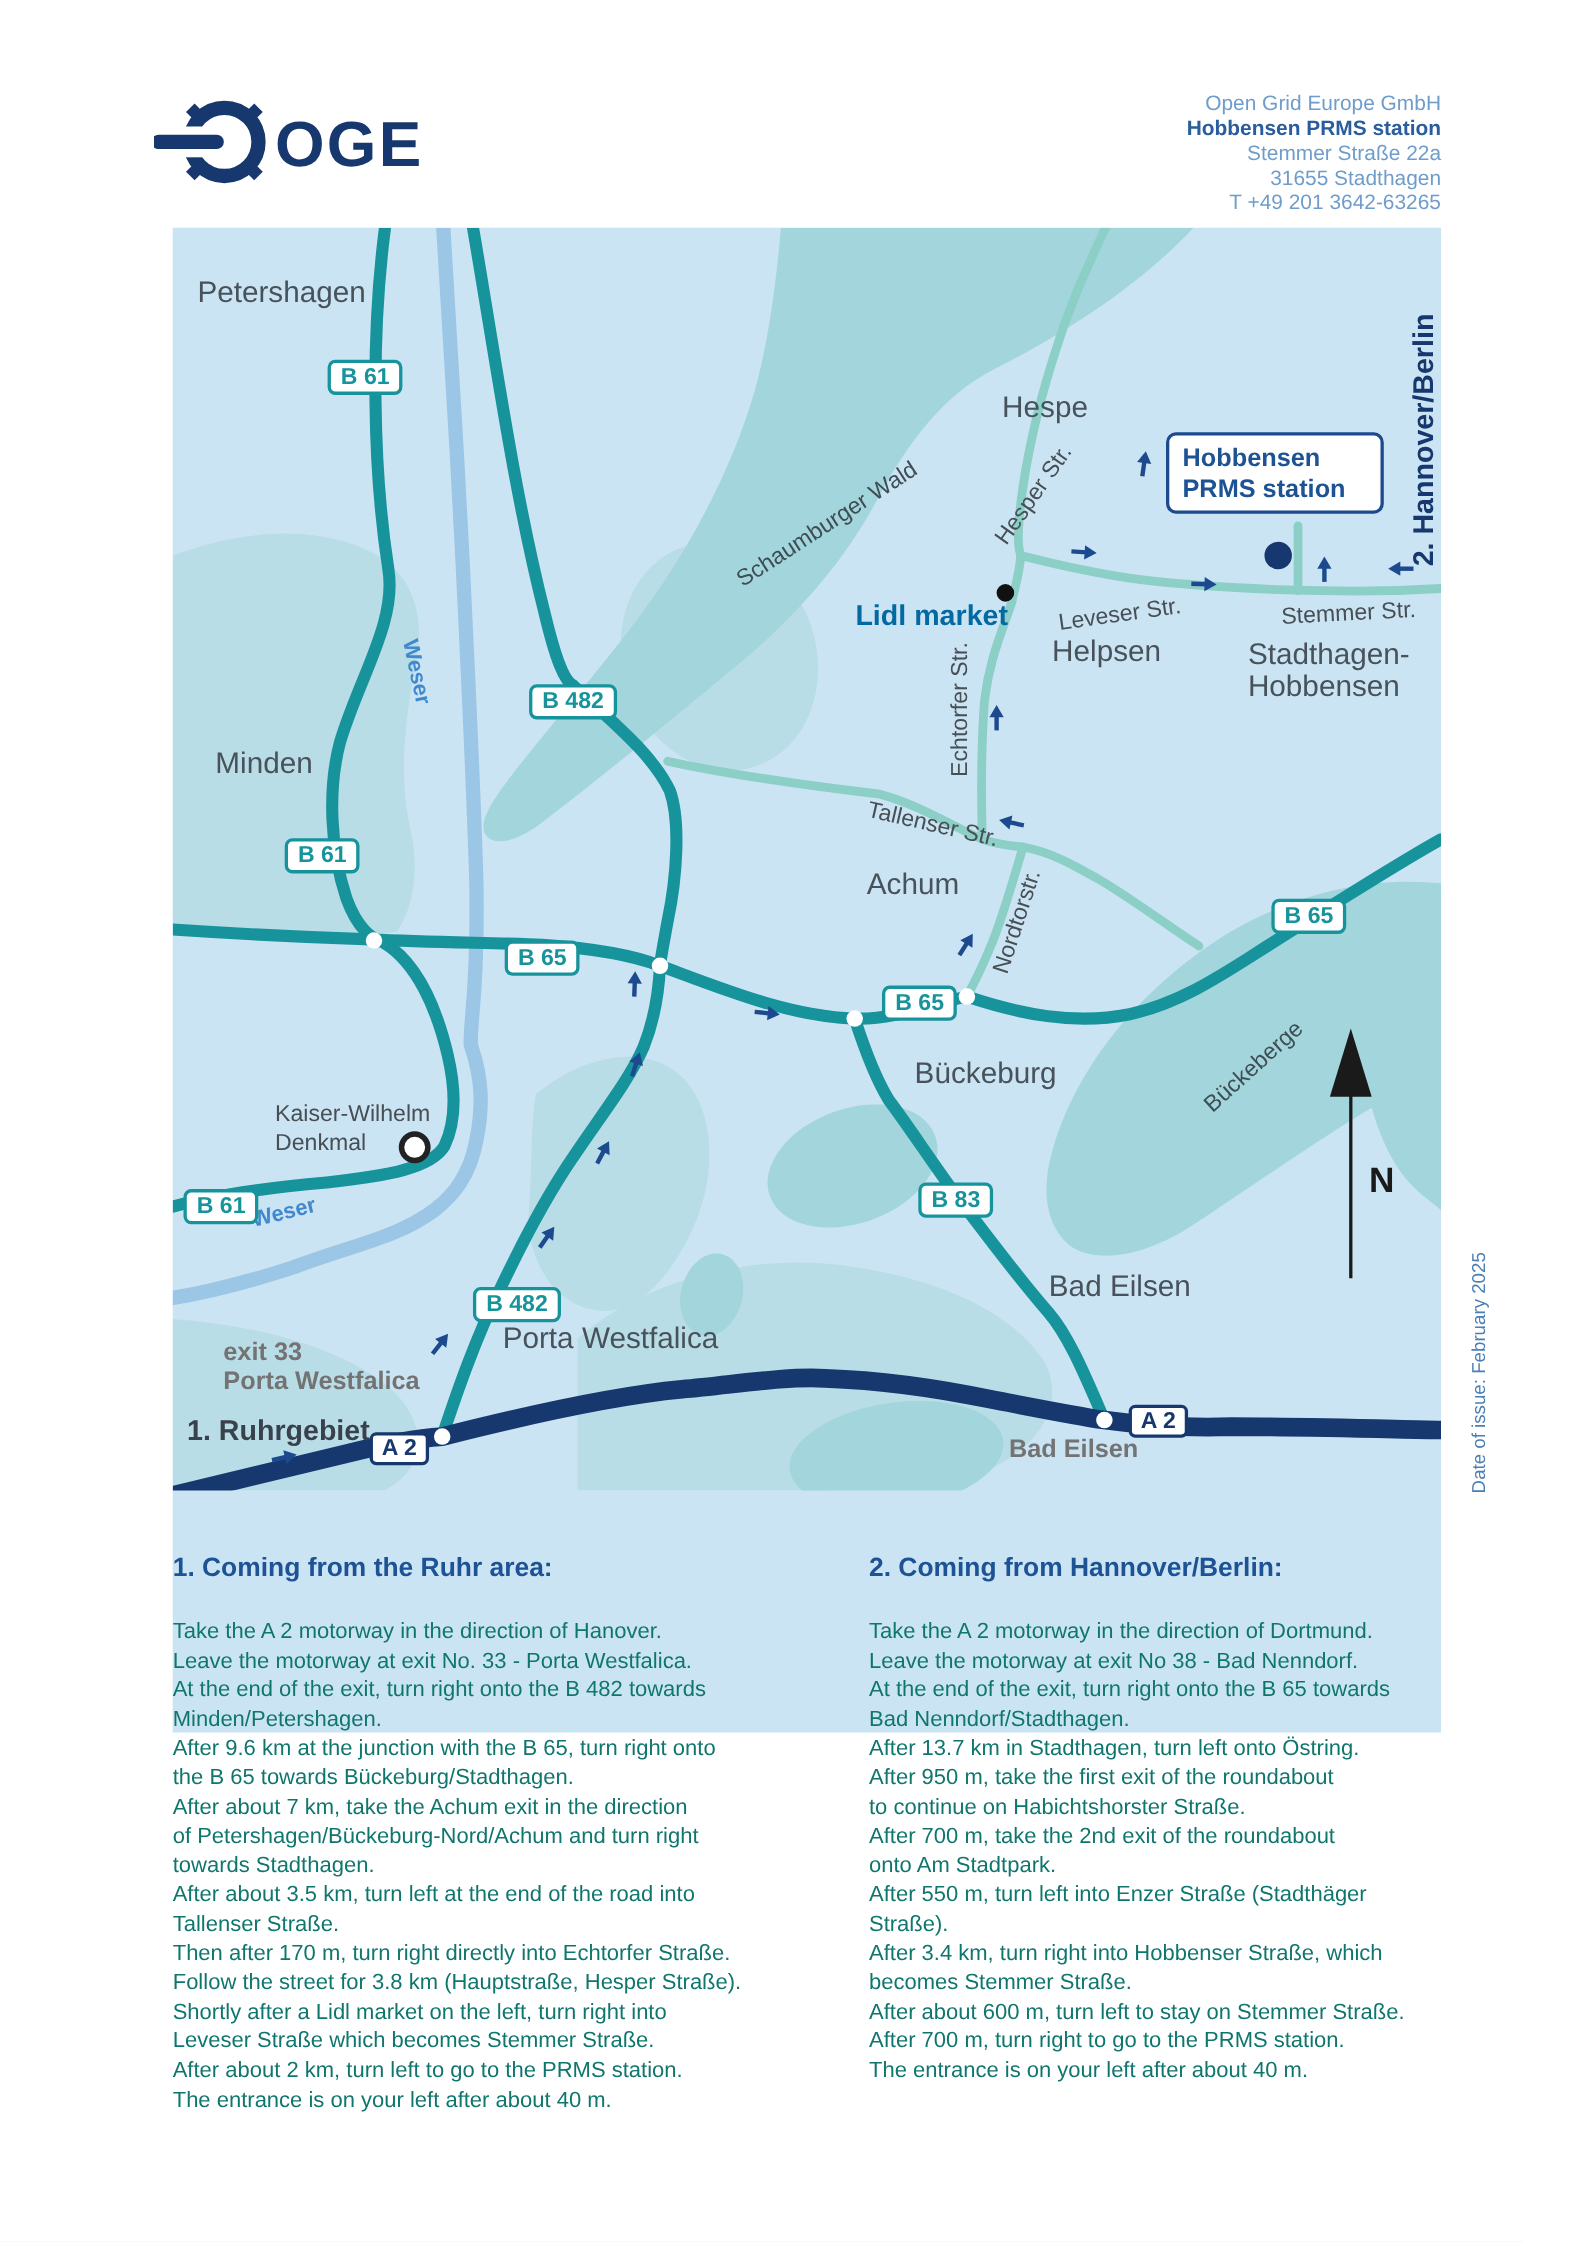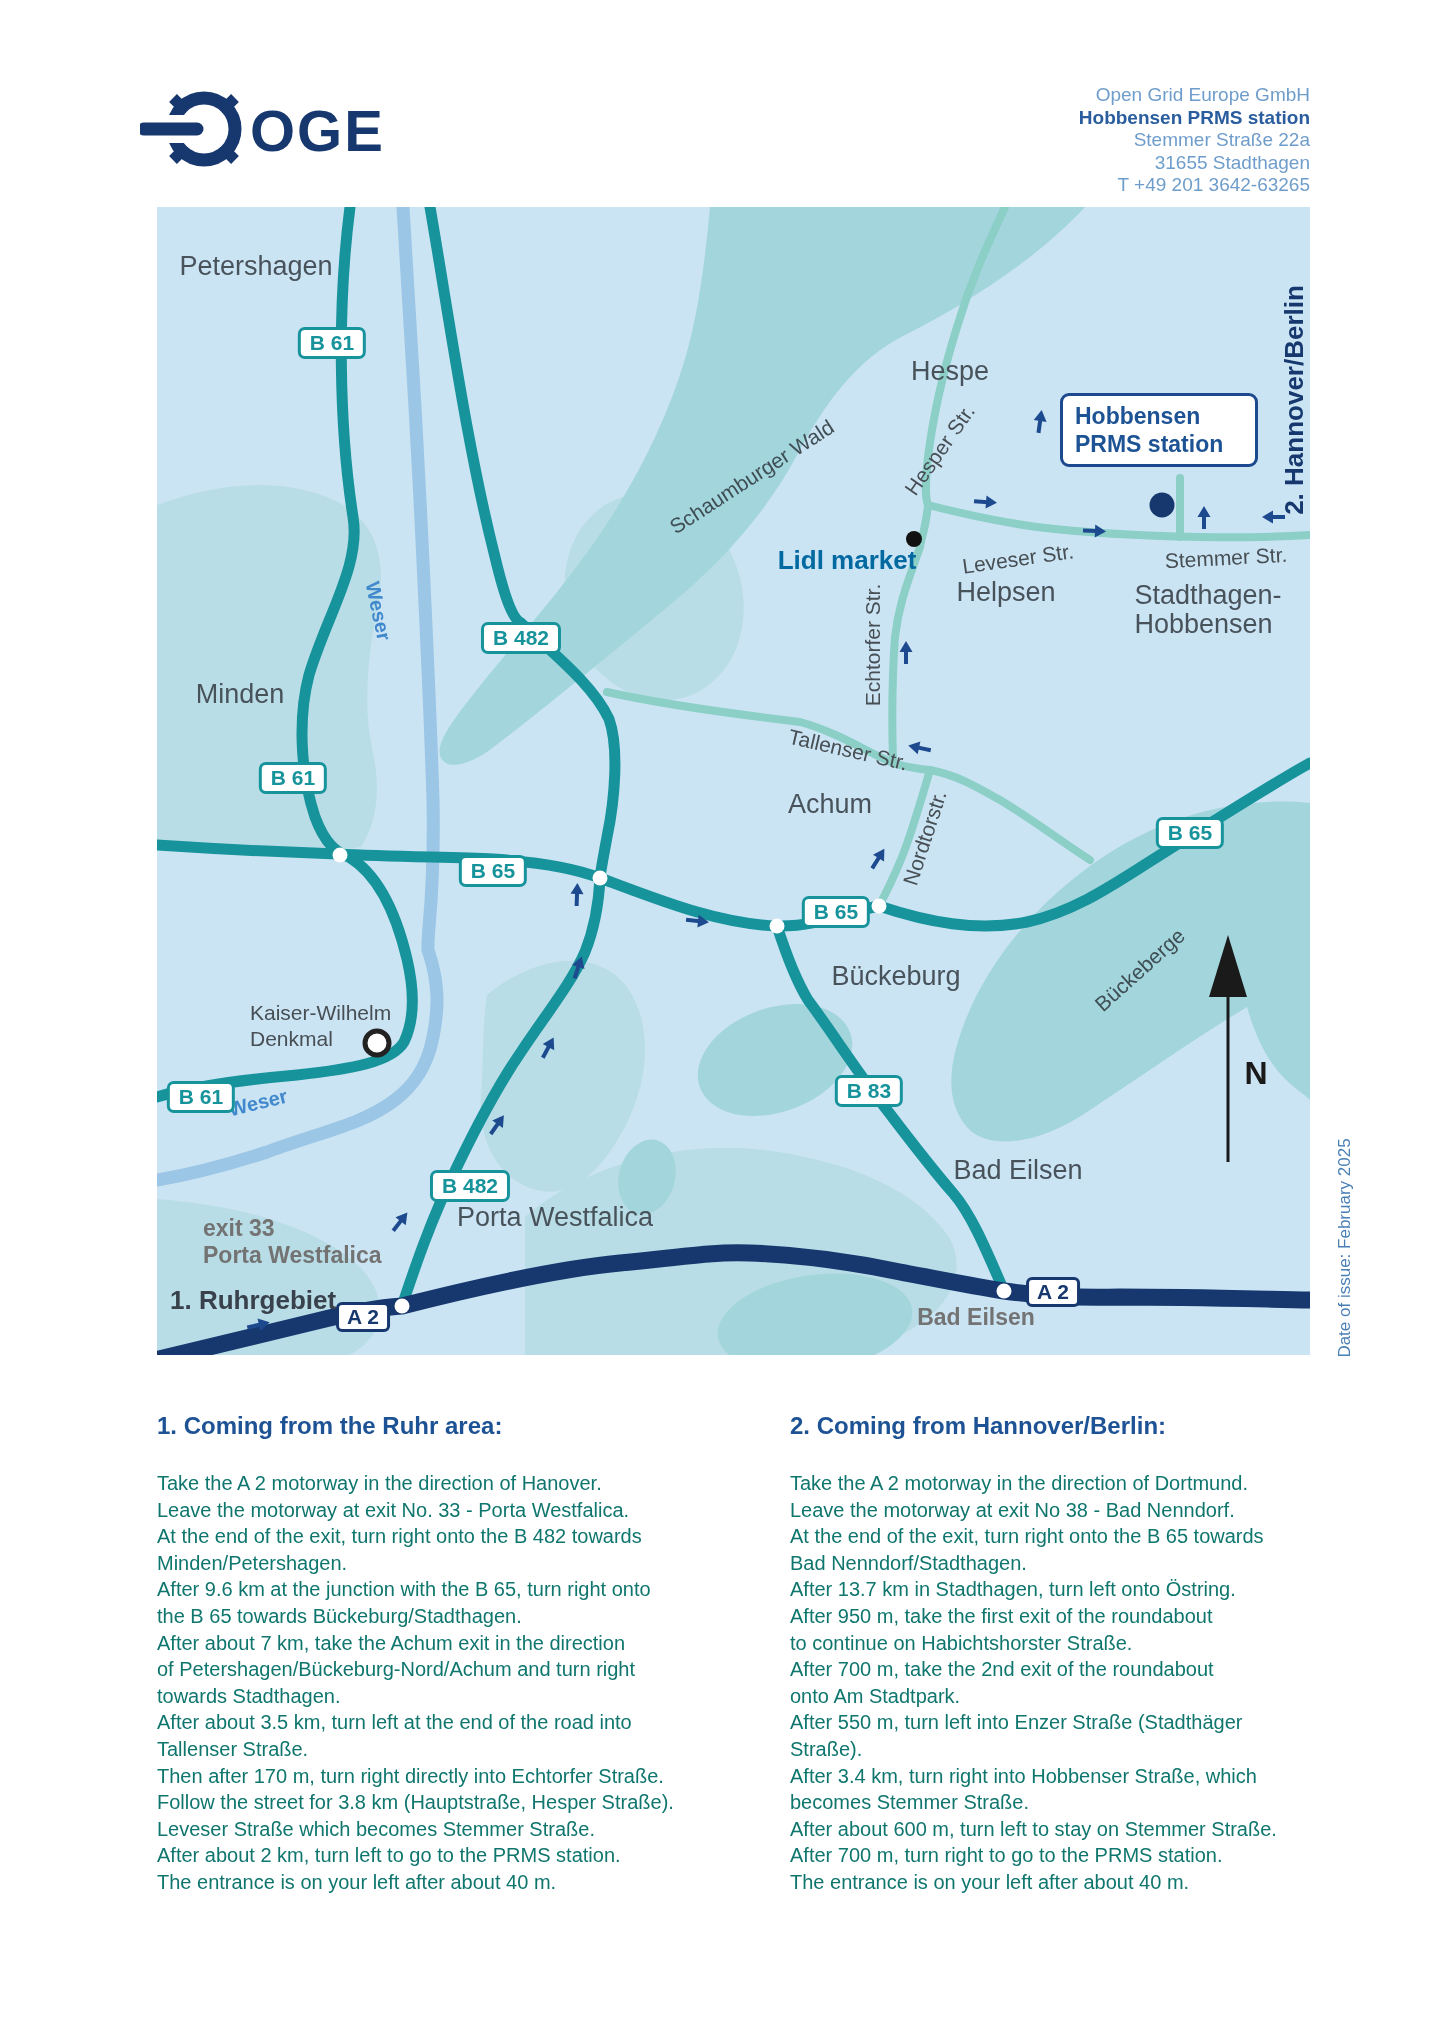--- a/index.html
+++ b/index.html
@@ -7,21 +7,21 @@
        font-family:"Liberation Sans",sans-serif;overflow:hidden;}
   .abs{position:absolute;}
 
   
   .logo-wrap{left:140px;top:77px;display:flex;align-items:center;}
   .logo-text{color:#16386e;font-size:58px;font-weight:bold;letter-spacing:2px;line-height:1;margin-left:0;}
   .address{left:930px;top:84px;width:380px;text-align:right;color:#6f9dcb;font-size:19px;line-height:22.5px;}
   .address .bold-line{color:#2a5d9e;font-weight:bold;}
 
   
-  .map{left:157px;top:207px;width:1153px;height:1148px;background:#cbe4f4;overflow:hidden;}
+  .map{left:157px;top:207px;width:1153px;height:1368px;background:#cbe4f4;overflow:hidden;}
   .map-label{position:absolute;transform:translate(-50%,-50%);}
   .place{color:#48525a;font-size:27px;white-space:nowrap;}
   .place2{color:#48525a;font-size:27px;text-align:left;line-height:29px;white-space:nowrap;}
   .street{color:#474f54;font-size:21px;white-space:nowrap;}
   .nature{color:#3f4e54;font-size:21px;white-space:nowrap;}
   .water{color:#4189cc;font-size:20px;font-weight:bold;white-space:nowrap;}
   .badge{background:#fff;border:3px solid #17939b;color:#17939b;font-weight:bold;
          font-size:21px;border-radius:7px;padding:1px 9px;white-space:nowrap;margin-top:16px;}
   .badge-a2{background:#fff;border:3px solid #16386e;color:#16386e;font-weight:bold;
          font-size:21px;border-radius:6px;padding:0px 8px;white-space:nowrap;}
@@ -269,20 +269,21 @@
       <div>Minden/Petershagen.</div>
       <div>After 9.6 km at the junction with the B 65, turn right onto</div>
       <div>the B 65 towards Bückeburg/Stadthagen.</div>
       <div>After about 7 km, take the Achum exit in the direction</div>
       <div>of Petershagen/Bückeburg-Nord/Achum and turn right</div>
       <div>towards Stadthagen.</div>
       <div>After about 3.5 km, turn left at the end of the road into</div>
       <div>Tallenser Straße.</div>
       <div>Then after 170 m, turn right directly into Echtorfer Straße.</div>
       <div>Follow the street for 3.8 km (Hauptstraße, Hesper Straße).</div>
+      <div>Shortly after a Lidl market on the left, turn right into</div>
       <div>Leveser Straße which becomes Stemmer Straße.</div>
       <div>After about 2 km, turn left to go to the PRMS station.</div>
       <div>The entrance is on your left after about 40 m.</div>
     </div>
 </div>
 
 <div class="dir" style="left:790px;top:1412px">
   <h3>2. Coming from Hannover/Berlin:</h3>
   <div class="lines">
       <div>Take the A 2 motorway in the direction of Dortmund.</div>

